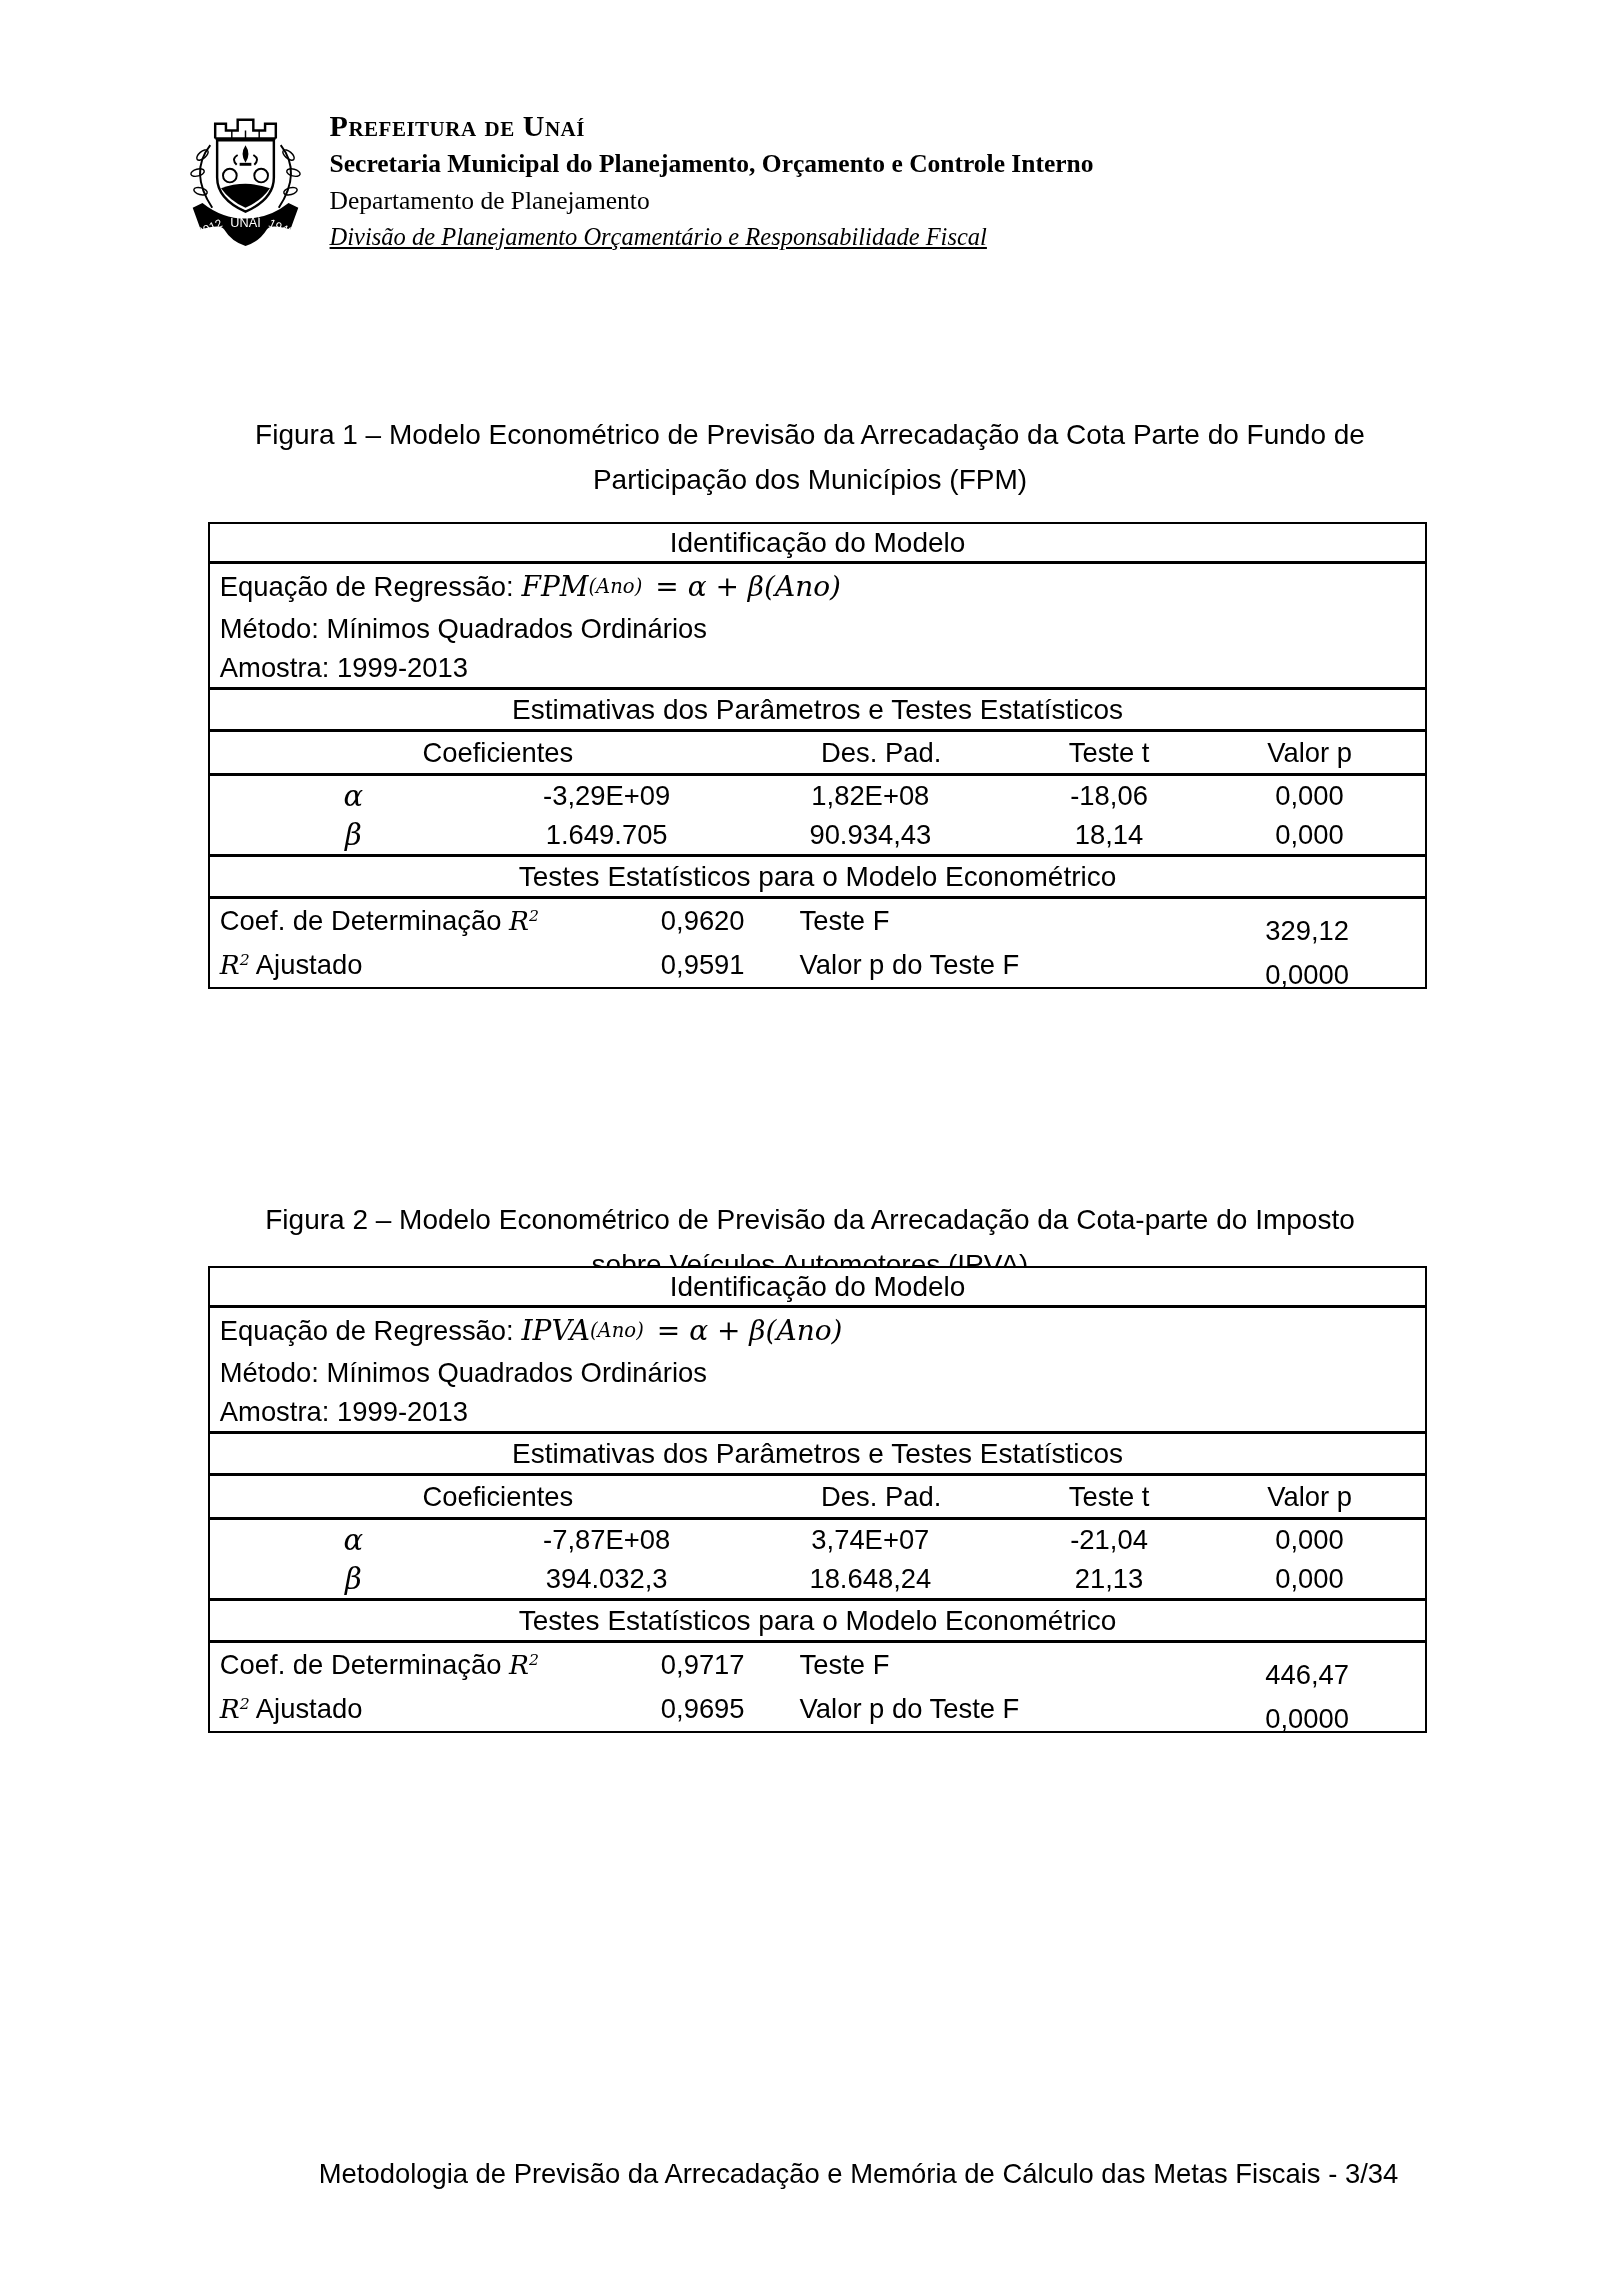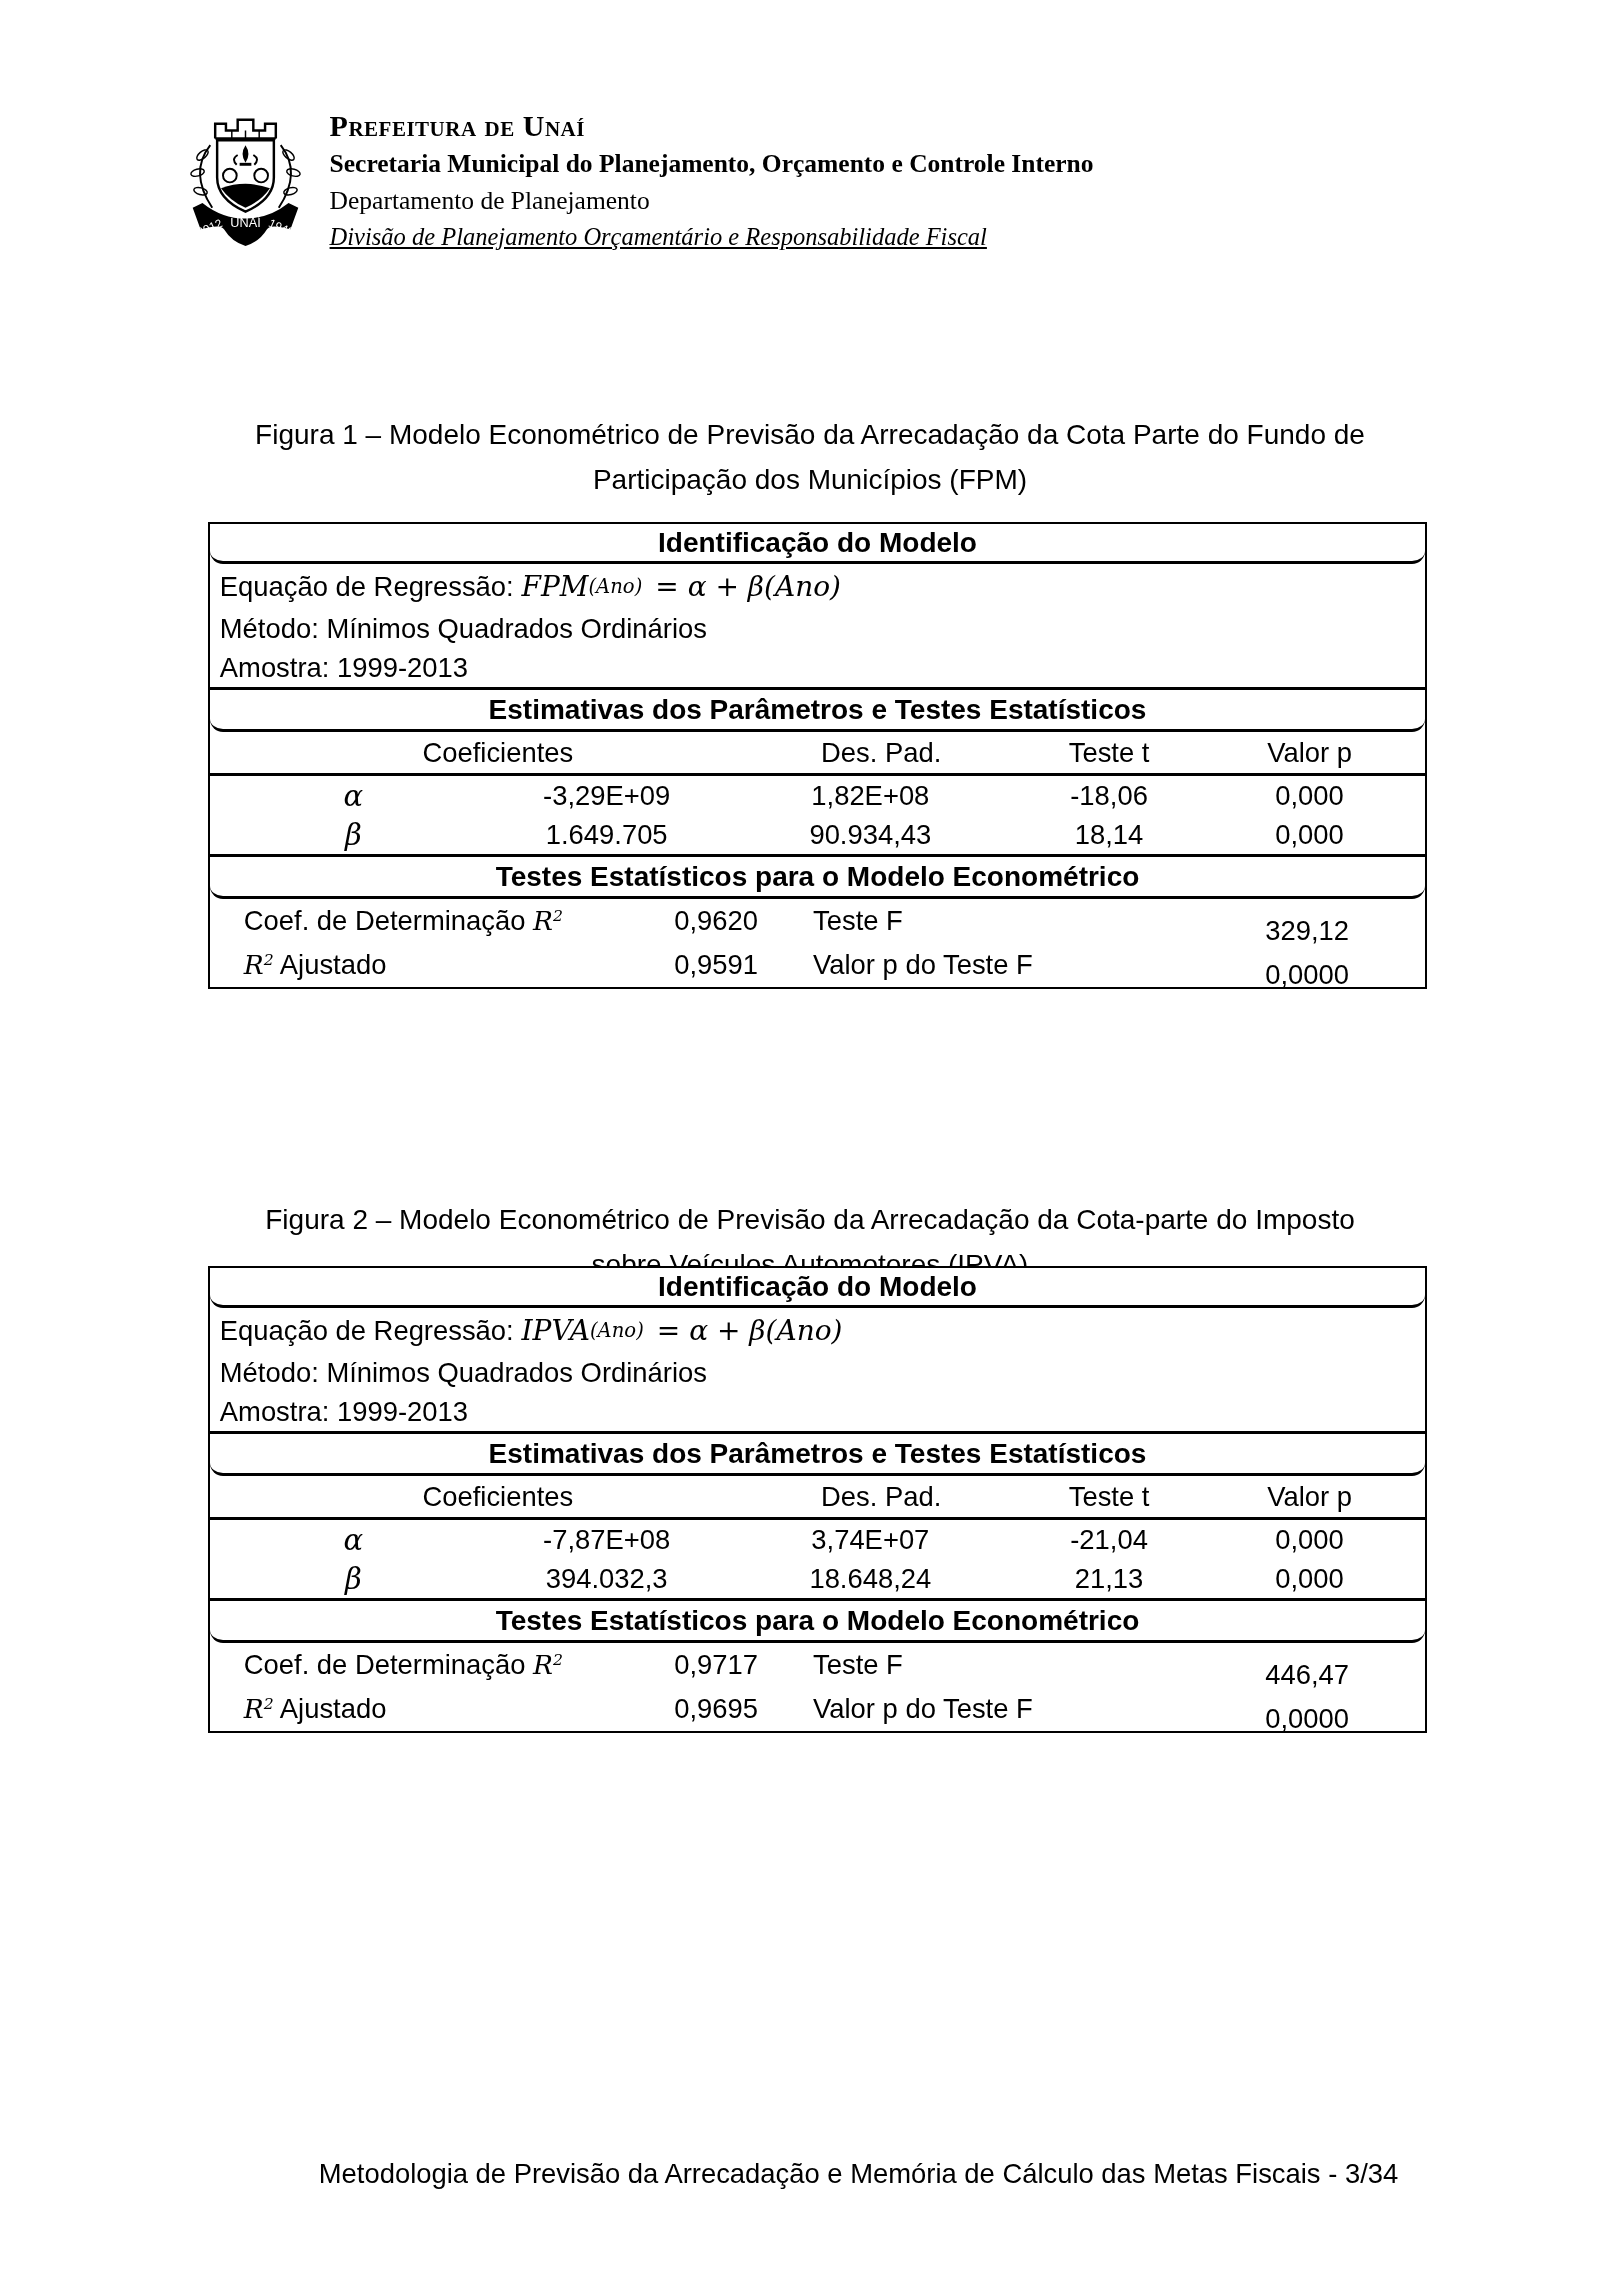--- a/index.html
+++ b/index.html
@@ -24,23 +24,23 @@
   
   .model-table{
     position:absolute;left:208px;width:1219px;
     border:2.9px solid #000;box-sizing:border-box;
     background:#fff;font-size:27.4px;
   }
   .r{display:flex;align-items:center;}
   .r.center{justify-content:center;}
   .bb{border-bottom:3.9px solid #000;}
   .h38{height:37px;} .h40{height:39px;} .h42{height:41px;}
-  .h45{height:44px;padding-left:24px;} .h46{height:45px;}
+  .h45{height:44px;} .h46{height:45px;}
   .pl{padding-left:9.8px;}
-  .sec{font-size:28px;font-weight:bold;border-radius:13px;}
+  .sec{font-size:28px;font-weight:normal;}
   
   .mvar{font-family:"DejaVu Serif",serif;font-style:italic;}
   .eq-var{font-size:28px;margin-left:7.8px;}
   .eq-sub{font-size:19.6px;font-family:"DejaVu Serif",serif;font-style:italic;vertical-align:-5.9px;}
   .eq-rhs{font-size:28px;margin-left:13px;}
   .gsym{font-size:29px;}
   .rsq{font-family:"DejaVu Serif",serif;font-style:italic;font-size:26.5px;}
   .rsq sup{font-size:15.7px;vertical-align:8.8px;font-style:italic;}
   
   .c-sym{width:23.6%;text-align:center;}

